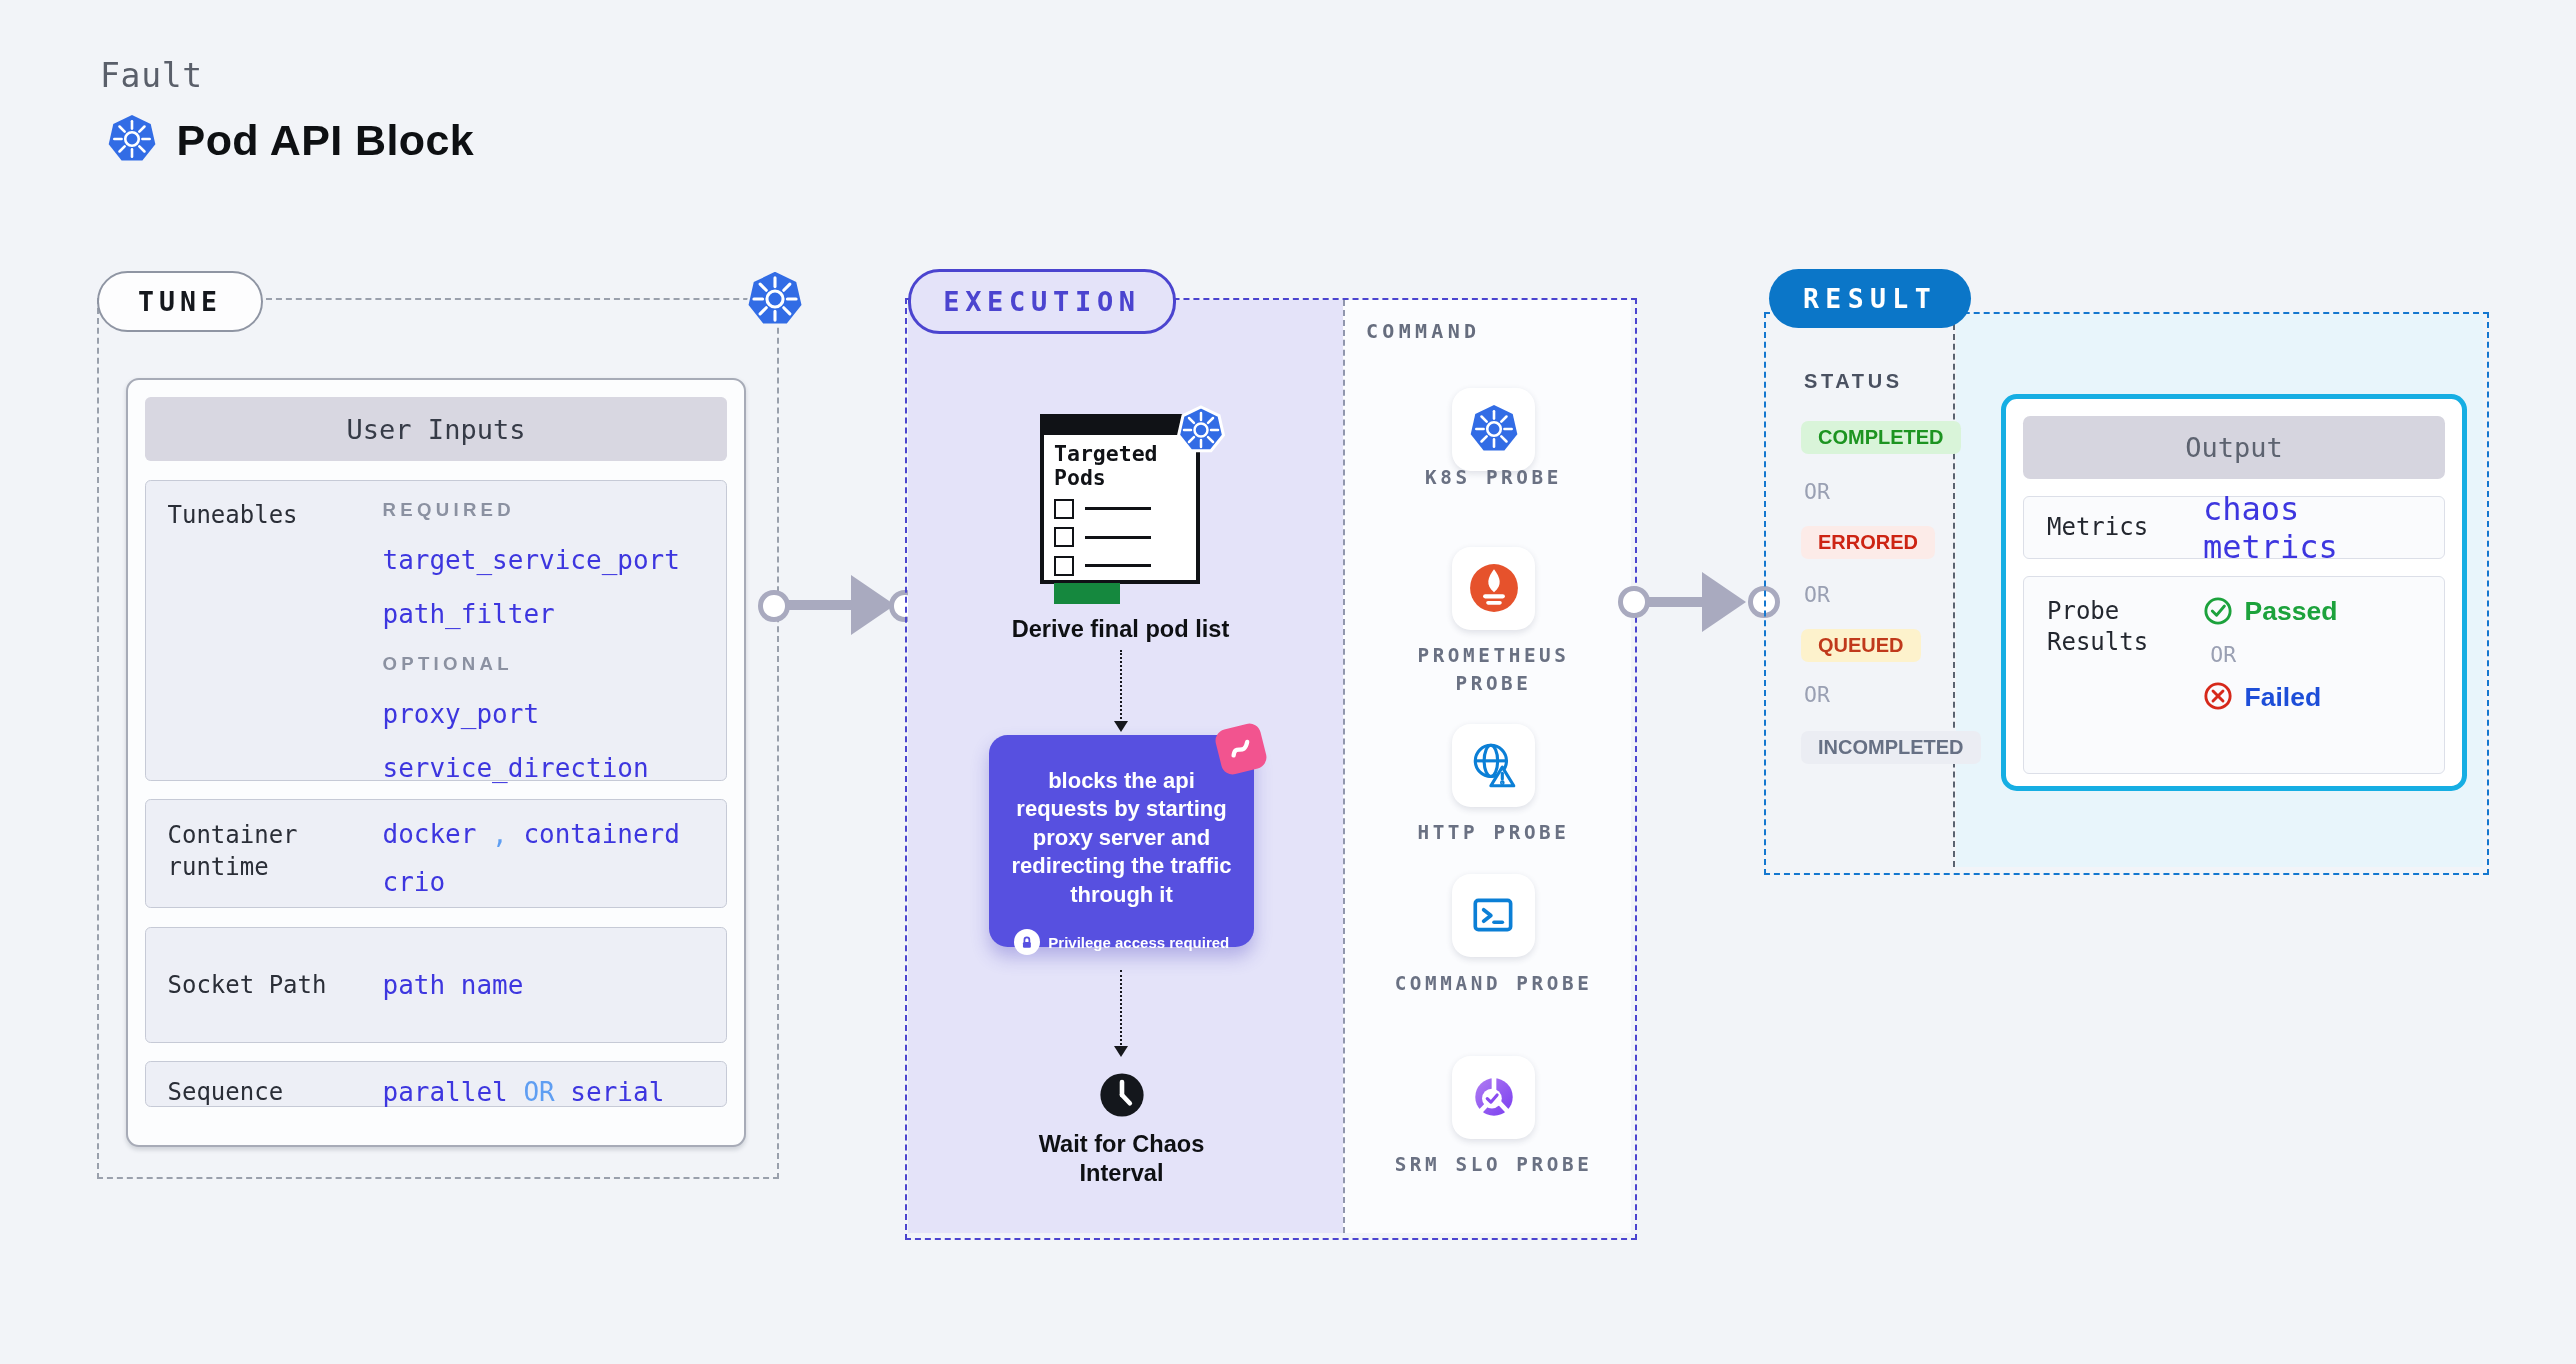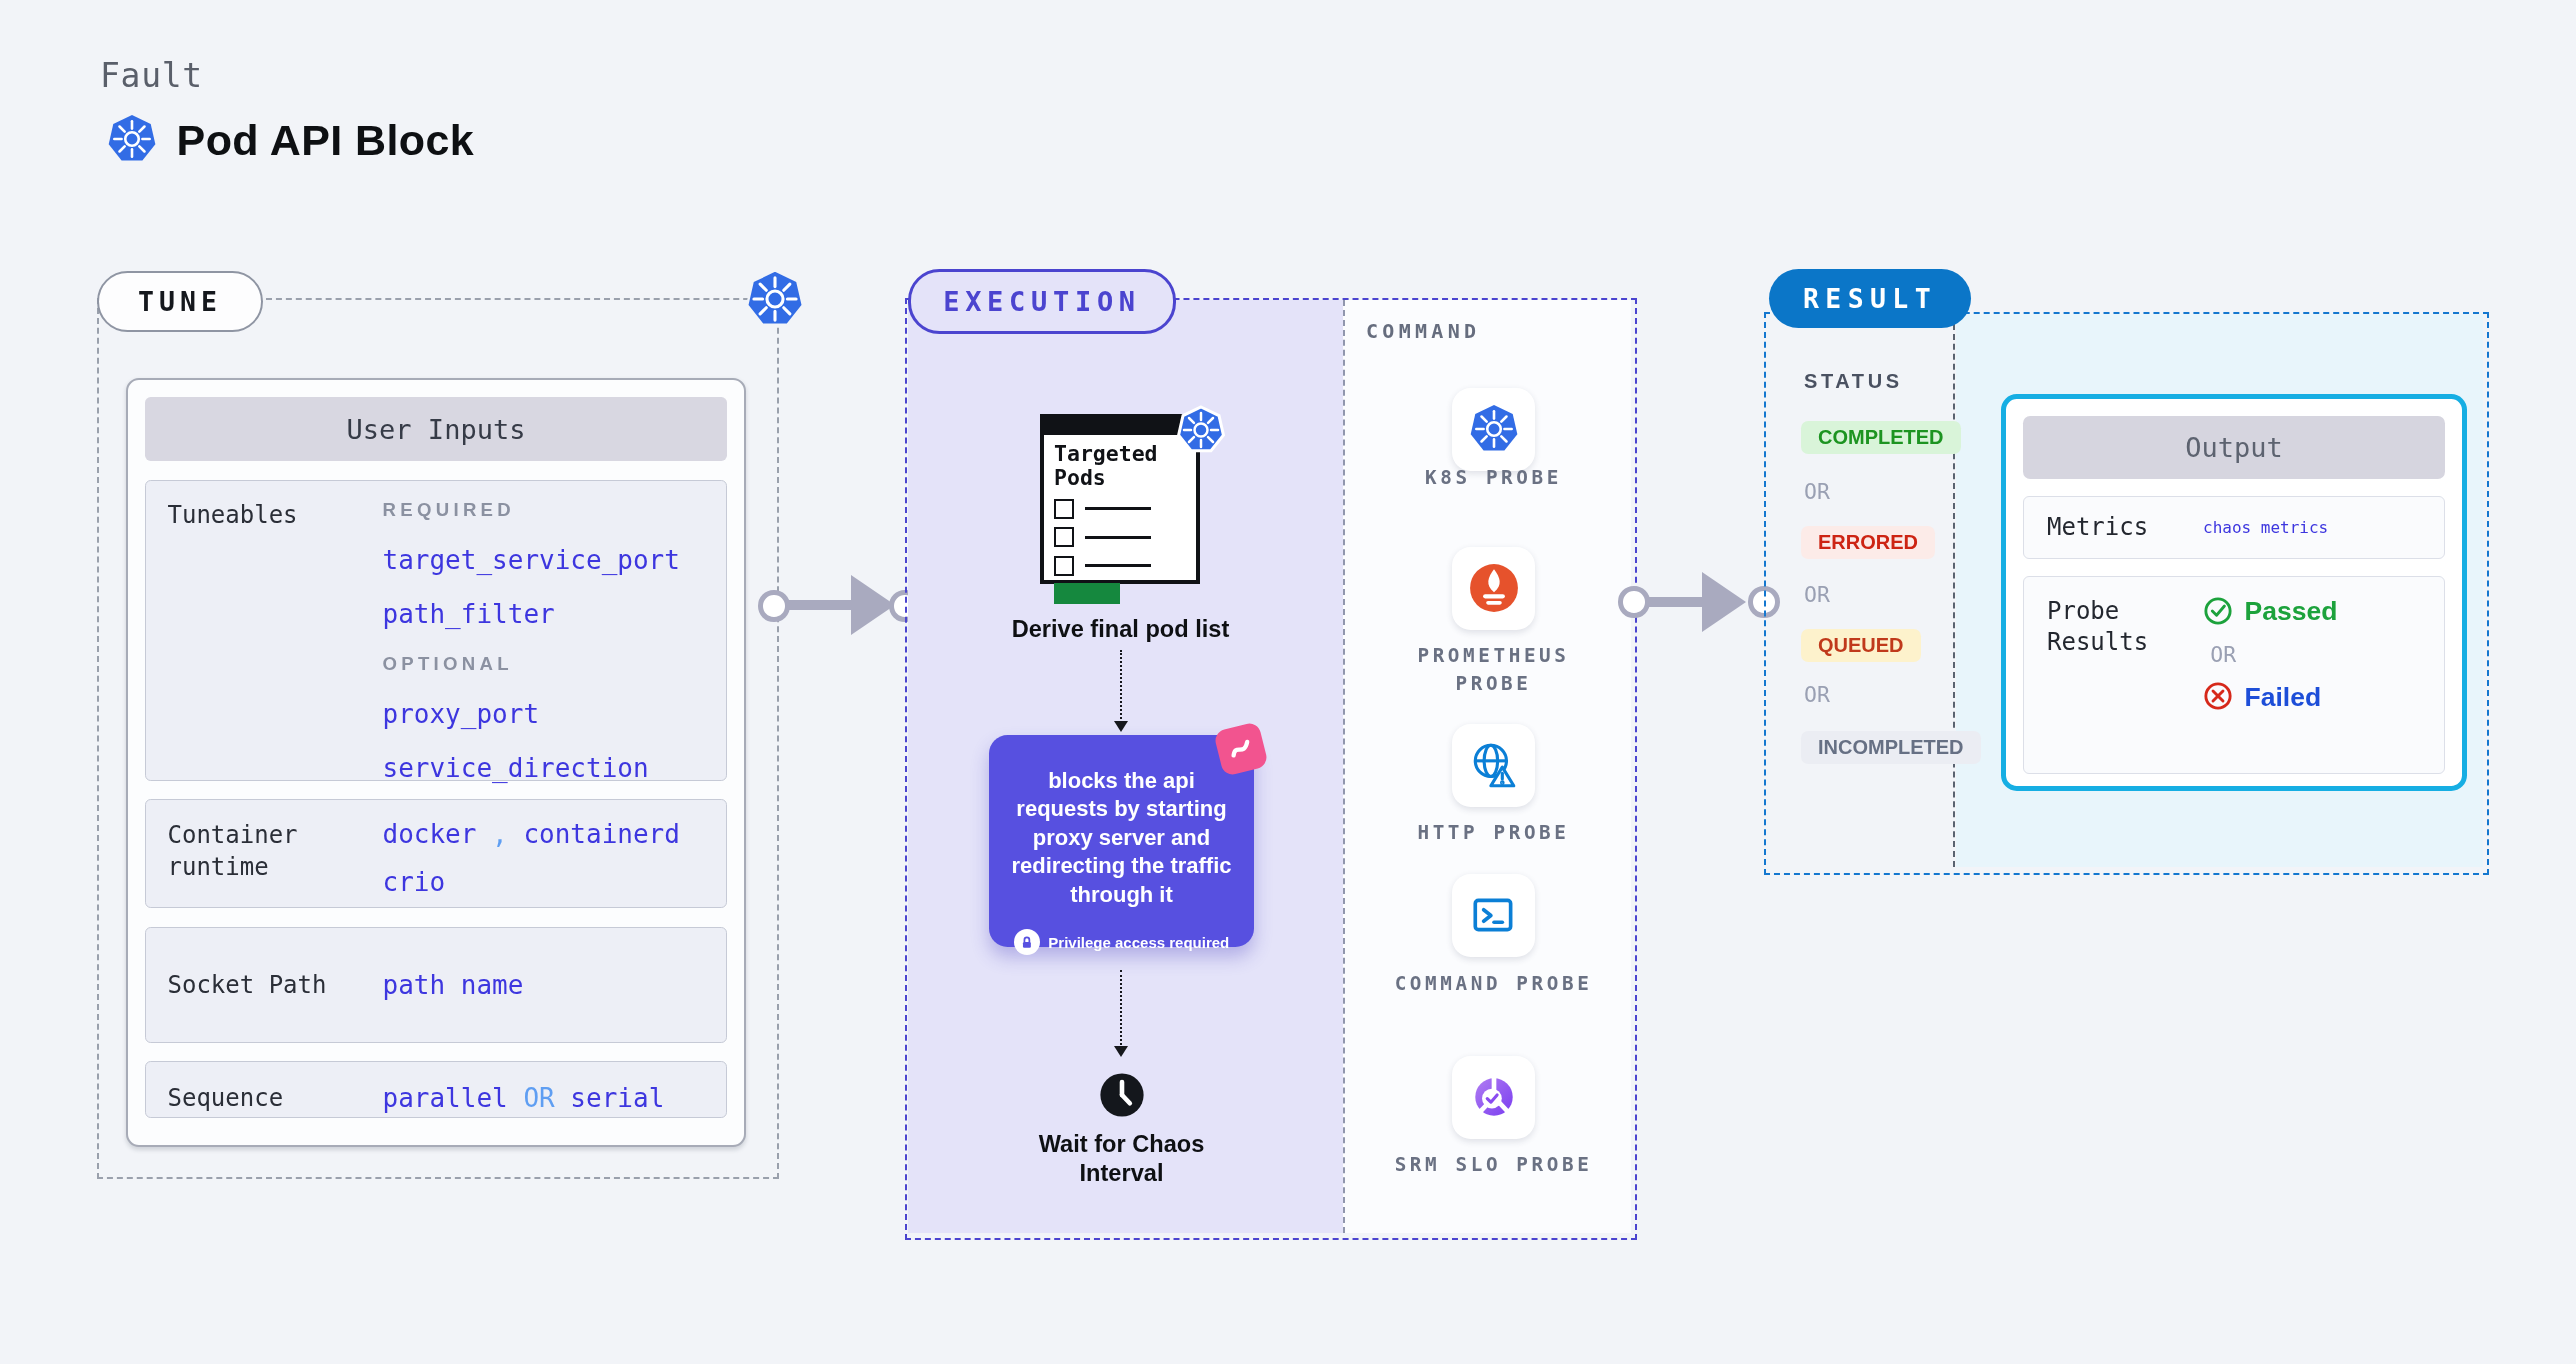--- a/index.html
+++ b/index.html
@@ -42,21 +42,21 @@
           display:flex;box-sizing:border-box;padding:18.6px 21.5px;}
   .ui-row-label{flex:0 0 215px;font-family:"DejaVu Sans Mono",monospace;font-size:24px;color:#2a2e37;line-height:1.35;}
   .ui-row-vals{flex:1;}
   .req-head{font-size:18.6px;letter-spacing:4.3px;color:#8b91a1;font-weight:bold;}
   .blue-val{font-family:"DejaVu Sans Mono",monospace;font-size:26px;color:#3d36df;}
   .val-line{margin-top:24px;}
   .or-lite{color:#5f9ef2;}
   .row-tuneables{height:301px;}
   .row-runtime{height:109px;}
   .row-socket{height:116px;align-items:center;}
-  .row-sequence{height:57px;align-items:center;padding-top:16px;padding-bottom:0;}
+  .row-sequence{height:46px;align-items:center;padding-top:16px;padding-bottom:0;}
 
   
   .conn-line{height:10px;background:#a9aabf;}
   .conn-head{width:0;height:0;border-top:30px solid transparent;border-bottom:30px solid transparent;
              border-left:44px solid #a9aabf;}
   .conn-dot{width:21.5px;height:21.5px;border:5px solid #a9aabf;background:#ffffff;border-radius:50%;}
 
   
   .pod-window{left:1040px;top:414px;width:160px;height:170px;border:4.3px solid #101216;background:#ffffff;
               box-sizing:border-box;}
@@ -103,21 +103,21 @@
 
   .output-card{left:2001px;top:394px;width:466px;height:397px;background:#ffffff;border:5px solid #16aee3;
                border-radius:15.8px;box-sizing:border-box;padding:17px;}
   .output-head{height:63px;background:#d6d5df;border-radius:7.2px;display:flex;align-items:center;justify-content:center;
                font-size:27px;color:#5d6370;font-family:"DejaVu Sans Mono",monospace;}
   .output-row{background:#fafbfd;border:1.4px solid #dcdfe8;border-radius:6px;margin-top:17px;display:flex;
               box-sizing:border-box;padding:0 4px 0 23px;}
   .row-metrics{height:63px;align-items:center;}
   .row-proberes{height:198px;align-items:flex-start;padding-top:18.6px;}
   .output-label{flex:0 0 156px;font-family:"DejaVu Sans Mono",monospace;font-size:24px;color:#23272f;line-height:1.3;}
-  .output-value{font-family:"DejaVu Sans Mono",monospace;font-size:16px;color:#3d36df;}
+  .output-value{font-family:"DejaVu Sans Mono",monospace;font-size:32px;color:#3d36df;}
   .pr-col{display:flex;flex-direction:column;gap:14.3px;}
   .pr-item{display:flex;align-items:center;gap:11.5px;}
   .pr-passed{color:#1ca23c;font-size:26.5px;font-weight:800;}
   .pr-failed{color:#1d4ed8;font-size:26.5px;font-weight:800;}
   .pr-or{color:#9aa0b3;font-size:21.5px;font-family:"DejaVu Sans Mono",monospace;margin-left:7.2px;}
 </style>
 </head>
 <body>
 
 <div id="canvas">

